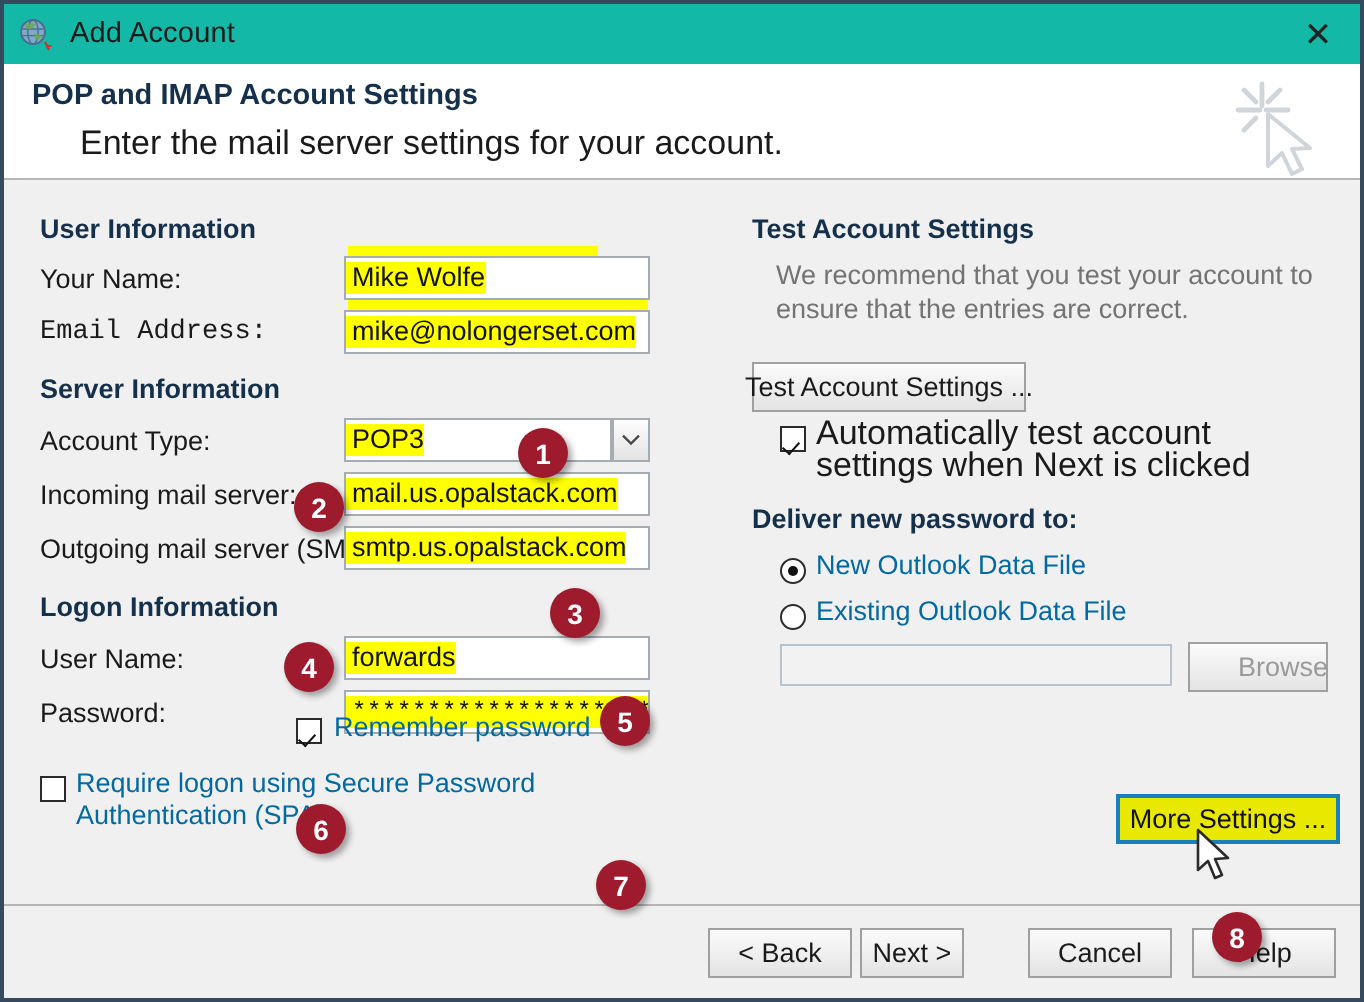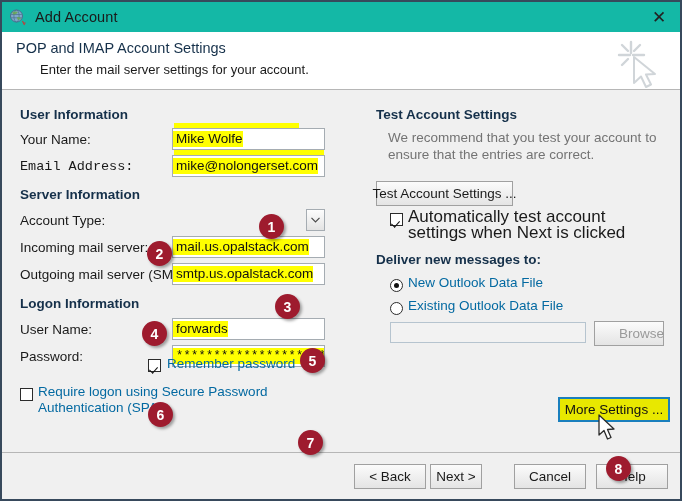--- a/index.html
+++ b/index.html
@@ -44,25 +44,25 @@
 
   
   #header {
     position: absolute; left: 0; top: 30px;
     width: 678px; height: 58px;
     background: #ffffff;
     border-bottom: 1px solid #b6b6b6;
   }
   #header-title {
     position: absolute; left: 14px; top: 8px;
-    font-size: 14.5px; font-weight: normal; color: #15304a;
+    font-size: 14.5px; font-weight: bold; color: #15304a;
   }
   #header-sub {
     position: absolute; left: 38px; top: 30px;
-    font-size: 13px; color: #1a1a1a;
+    font-size: 17px; color: #1a1a1a;
   }
   #header-deco {
     position: absolute; right: 12px; top: 2px;
     width: 58px; height: 56px;
     opacity: .62;
   }
 
   
   #body {
     position: absolute; left: 0; top: 89px;
@@ -260,20 +260,23 @@
     <div class="field-label" style="left:18px; top:68px;font-family:Liberation Mono, monospace;">Email Address:</div>
     <div class="hl-strip" style="left:172px; top:59px; width:150px;"></div>
     <div class="textbox" style="left:170px; top:64px; width:153px;">
       <span class="val">mike@nolongerset.com</span>
     </div>
     <div class="badge" style="left:145px; top:150px;">2</div>
 
     <div class="section-head" style="left:18px; top:96px;">Server Information</div>
 
     <div class="field-label" style="left:18px; top:122px;">Account Type:</div>
+    <div class="textbox" style="left:170px; top:118px; width:134px;">
+      <span class="val">POP3</span>
+    </div>
     <div class="combo-arrow" style="left:304px; top:118px;">
       <svg width="9" height="6" viewBox="0 0 9 6">
           <path d="M0.5 0.8 L4.5 4.8 L8.5 0.8" stroke="#4a4a4a" stroke-width="1.2" fill="none"></path>
         </svg>
     </div>
     <div class="badge" style="left:273px; top:203px;">3</div>
 
     <div class="field-label" style="left:18px; top:149px;">Incoming mail server:</div>
     <div class="textbox" style="left:170px; top:145px; width:153px;">
       <span class="val">mail.us.opalstack.com</span>
@@ -310,21 +313,21 @@
 
     <div class="section-head" style="left:374px; top:16px;">Test Account Settings</div>
 
     <div style="position:absolute; left:386px; top:38px; width:284px; font-size:13.5px; color:#737373; line-height:17px;">We recommend that you test your account to ensure that the entries are correct.</div>
 
     <div class="btn" style="left:374px; top:90px; width:137px;">Test Account Settings ...</div>
 
     <div class="cb checked" style="left:388px; top:122px;"></div>
     <div style="position:absolute; left:406px; top:118px; width:244px; font-size:17px; color:#1a1a1a; line-height:16px;">Automatically test account settings when Next is clicked</div>
 
-    <div class="section-head" style="left:374px; top:161px;">Deliver new messages to:</div>
+    <div class="section-head" style="left:374px; top:161px;">Deliver new password to:</div>
 
     <div class="radio sel" style="left:388px; top:188px;"></div>
     <div class="cb-label" style="left:406px; top:184px;">New Outlook Data File</div>
 
     <div class="radio" style="left:388px; top:211px;"></div>
     <div class="cb-label" style="left:406px; top:207px;">Existing Outlook Data File</div>
 
     <div style="position:absolute; left:388px; top:231px; width:196px; height:21px; background:#f2f2f2; border:1px solid #b6c4cf;" title=""></div>
 
     <div class="btn disabled" style="left:592px; top:230px; width:70px;">Browse</div>

